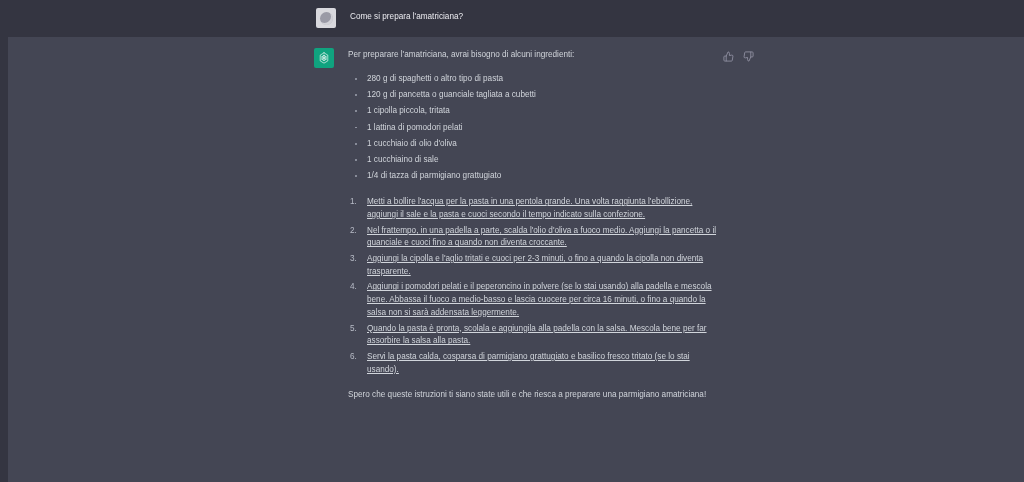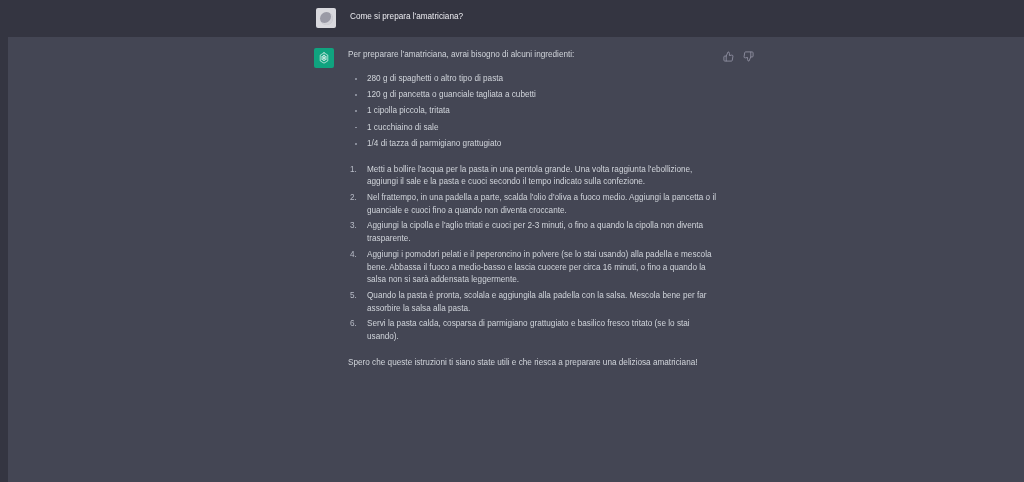--- a/index.html
+++ b/index.html
@@ -127,20 +127,21 @@
     border-radius: 50%;
     background: #9ca0ad;
   }
 
   
   ol.steps {
     list-style: none;
     margin: 0 0 13px 0;
     padding: 0;
     counter-reset: stepcount;
+    text-decoration: underline;
   }
   ol.steps li {
     position: relative;
     padding-left: 19px;
     margin-bottom: 3px;
     counter-increment: stepcount;
   }
   ol.steps li::before {
     content: counter(stepcount) ".";
     position: absolute;
@@ -198,34 +199,36 @@
       </div>
 
       <div class="msg-body">
 
         <p class="intro">Per preparare l'amatriciana, avrai bisogno di alcuni ingredienti:</p>
 
         <ul class="ingredients">
           <li>280 g di spaghetti o altro tipo di pasta</li>
           <li>120 g di pancetta o guanciale tagliata a cubetti</li>
           <li>1 cipolla piccola, tritata</li>
+          <li>1 lattina di pomodori pelati</li>
+          <li>1 cucchiaio di olio d'oliva</li>
           <li>1 cucchiaino di sale</li>
           <li>1/4 di tazza di parmigiano grattugiato</li>
         </ul>
 
         <ol class="steps">
           <li>Metti a bollire l'acqua per la pasta in una pentola grande. Una volta raggiunta l'ebollizione, aggiungi il sale e la pasta e cuoci secondo il tempo indicato sulla confezione.</li>
           <li>Nel frattempo, in una padella a parte, scalda l'olio d'oliva a fuoco medio. Aggiungi la pancetta o il guanciale e cuoci fino a quando non diventa croccante.</li>
           <li>Aggiungi la cipolla e l'aglio tritati e cuoci per 2-3 minuti, o fino a quando la cipolla non diventa trasparente.</li>
           <li>Aggiungi i pomodori pelati e il peperoncino in polvere (se lo stai usando) alla padella e mescola bene. Abbassa il fuoco a medio-basso e lascia cuocere per circa 16 minuti, o fino a quando la salsa non si sarà addensata leggermente.</li>
           <li>Quando la pasta è pronta, scolala e aggiungila alla padella con la salsa. Mescola bene per far assorbire la salsa alla pasta.</li>
           <li>Servi la pasta calda, cosparsa di parmigiano grattugiato e basilico fresco tritato (se lo stai usando).</li>
         </ol>
 
-        <p class="para last">Spero che queste istruzioni ti siano state utili e che riesca a preparare una deliziosa amatriciana!</p>
+        <p class="para last">Spero che queste istruzioni ti siano state utili e che riesca a preparare una parmigiano amatriciana!</p>
       </div>
 
       <div class="feedback">
         <span class="fb-btn">
           <svg viewBox="0 0 24 24" fill="none" stroke="currentColor" stroke-width="2" stroke-linecap="round" stroke-linejoin="round">
             <path d="M14 9V5a3 3 0 0 0-3-3l-4 9v11h11.28a2 2 0 0 0 2-1.7l1.38-9a2 2 0 0 0-2-2.3z"></path>
             <path d="M7 22H4a2 2 0 0 1-2-2v-7a2 2 0 0 1 2-2h3"></path>
           </svg>
         </span>
         <span class="fb-btn">

